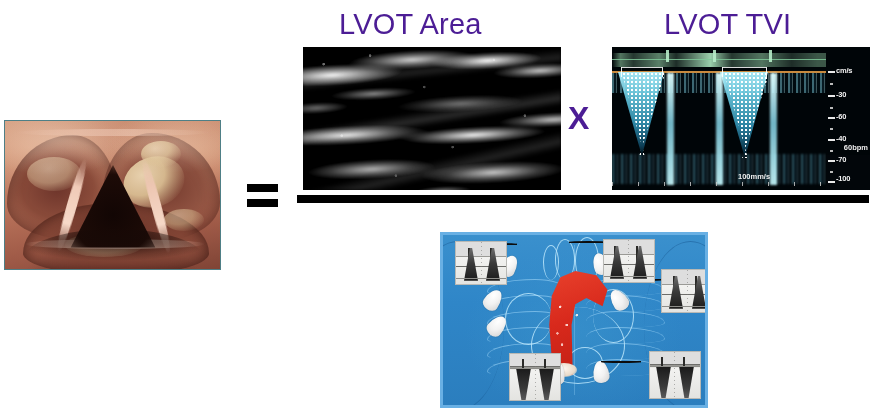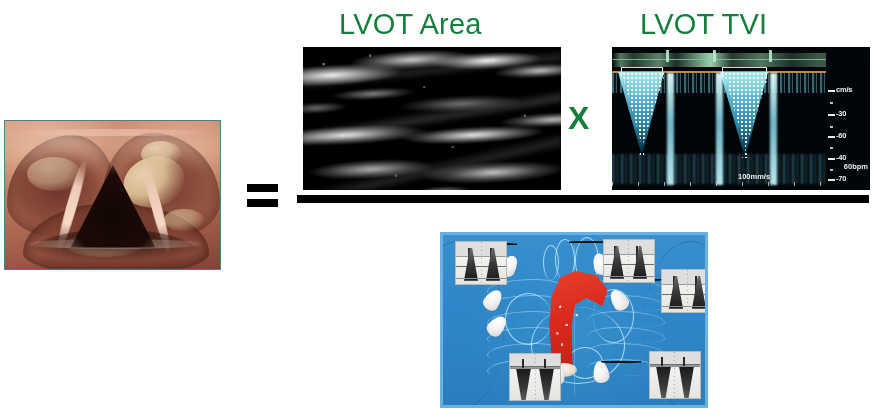--- a/index.html
+++ b/index.html
@@ -11,21 +11,21 @@
     font-family: "Liberation Sans", sans-serif;
     position: relative;
     overflow: hidden;
   }
   .stage { position: absolute; left:0; top:0; width:879px; height:415px; }
 
   .lbl {
     position: absolute;
     font-family: "Liberation Sans", sans-serif;
     font-weight: 400;
-    color: #15803d;
+    color: #4c1d95;
     white-space: nowrap;
     letter-spacing: 0.2px;
   }
 
   
   #ava-label { left: 64px; top: 78px; font-size: 29px; }
 
   #valve-photo {
     position: absolute; left: 4px; top: 120px; width: 217px; height: 150px;
     border: 1.5px solid #4e7f86;
@@ -158,21 +158,21 @@
       radial-gradient(circle at 58% 70%, rgba(255,255,255,.35) 0 1px, transparent 1.6px),
       radial-gradient(circle at 86% 48%, rgba(255,255,255,.4) 0 1px, transparent 1.6px),
       radial-gradient(circle at 36% 90%, rgba(255,255,255,.3) 0 1px, transparent 1.6px);
     opacity:.85;
   }
 
   
   #multiply { left: 568px; top: 100px; font-size: 32px; font-weight: 700; }
 
   
-  #lvot-tvi-label { left: 640px; top: 8px; font-size: 29px; }
+  #lvot-tvi-label { left: 664px; top: 8px; font-size: 29px; }
   #lvot-tvi-img {
     position:absolute; left: 612px; top: 47px; width: 258px; height: 143px;
     background:#02060a; overflow:hidden;
   }
   #lvot-tvi-img .plot {
     position:absolute; left:0; top:0; width: 214px; height: 143px; overflow:hidden;
     background:#000508;
   }
   
   #lvot-tvi-img .ecg {
@@ -244,21 +244,20 @@
   #lvot-tvi-img .caliper {
     position:absolute; top:20px; width:1px; height:10px; background:#fff; opacity:.9;
   }
   #lvot-tvi-img .caliper-h {
     position:absolute; top:20px; height:1px; background:#fff; opacity:.85;
   }
   
   #lvot-tvi-img .axis {
     position:absolute; right:0; top:0; width:44px; height:108px;
     background:#000508;
-    margin-top:19px;
   }
   #lvot-tvi-img .axis .tick {
     position:absolute; left:2px; width:7px; height:1.5px; background:#e8e8e8;
   }
   #lvot-tvi-img .axis .minortick {
     position:absolute; left:4px; width:3px; height:1.5px; background:#bbb;
   }
   #lvot-tvi-img .axis .tlab {
     position:absolute; left:10px; font-size:7.5px; color:#f2f2f2; font-weight:700;
     font-family:"Liberation Sans", sans-serif; white-space:nowrap; letter-spacing:-.2px;

